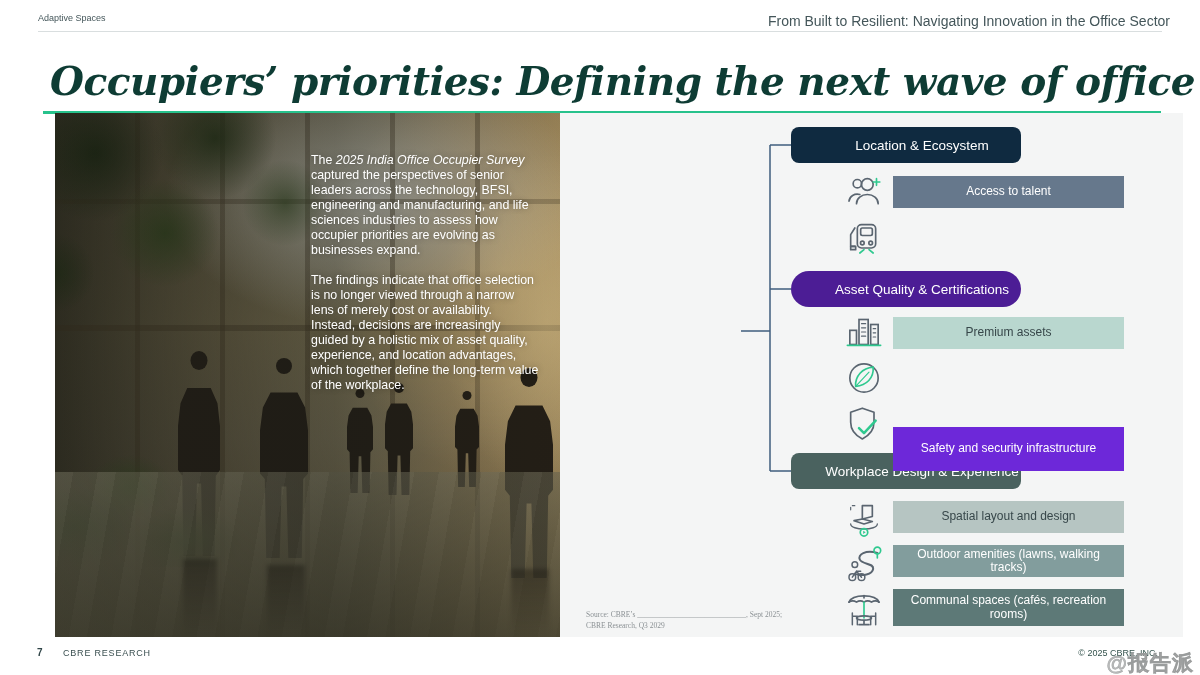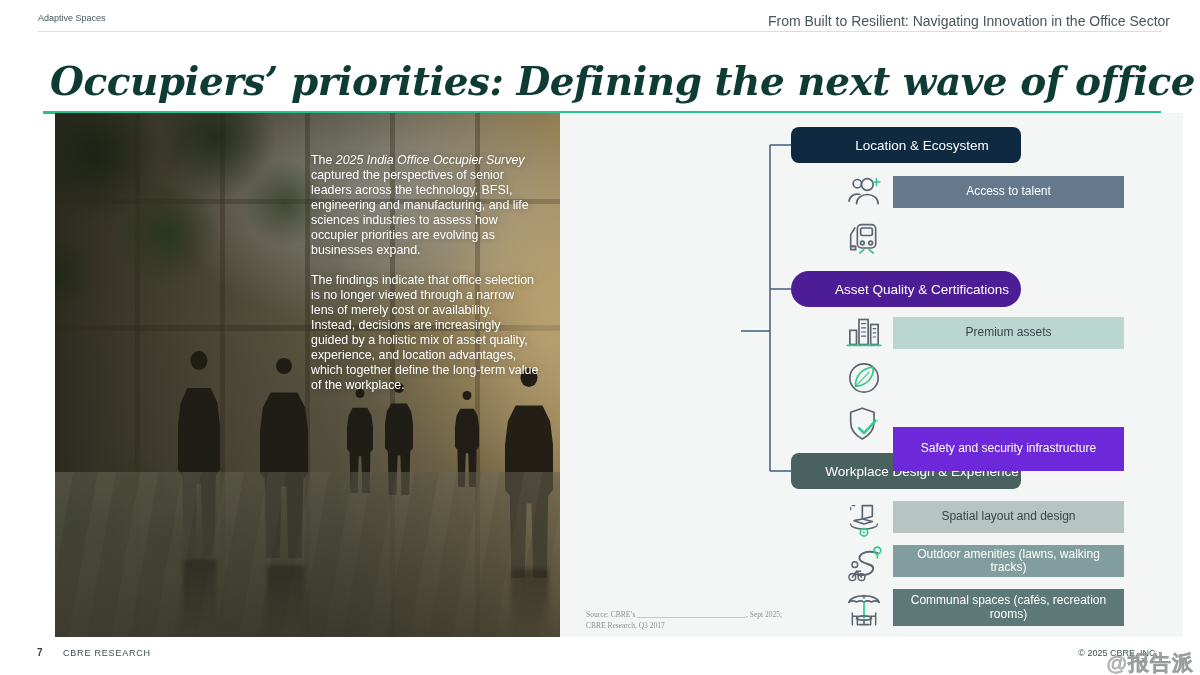--- a/index.html
+++ b/index.html
@@ -258,21 +258,21 @@
 
     <div class="sub-box" style="top: 63px; height: 32px; background-color: rgb(102, 120, 140); color: rgb(255, 255, 255);">Access to talent</div>
     <div class="sub-box" style="top: 204px; height: 32px; background-color: rgb(185, 215, 207); color: rgb(55, 71, 74);">Premium assets</div>
     <div class="sub-box" style="top: 296px; height: 44px; background-color: #6d28d9; color: rgb(255, 255, 255); margin-top: 18px;">Safety and security infrastructure</div>
     <div class="sub-box" style="top: 388px; height: 32px; background-color: rgb(182, 197, 194); color: rgb(55, 71, 74);">Spatial layout and design</div>
     <div class="sub-box" style="top: 432px; height: 32px; background-color: rgb(130, 157, 157); color: rgb(255, 255, 255);">Outdoor amenities (lawns, walking tracks)</div>
     <div class="sub-box" style="top: 476px; height: 37px; background-color: rgb(93, 121, 119); color: rgb(255, 255, 255);">Communal spaces (cafés, recreation rooms)</div>
 
     <div class="source">
       <div>Source: CBRE’s _____________________________, Sept 2025;</div>
-      <div>CBRE Research, Q3 2017</div>
+      <div>CBRE Research, Q3 2029</div>
     </div>
   </div>
 
   <div class="pg-num">7</div>
   <div class="ftr-brand">CBRE RESEARCH</div>
   <div class="ftr-copy">© 2025 CBRE, INC.</div>
   <div class="watermark">@报告派</div>
 
 </div>
 

